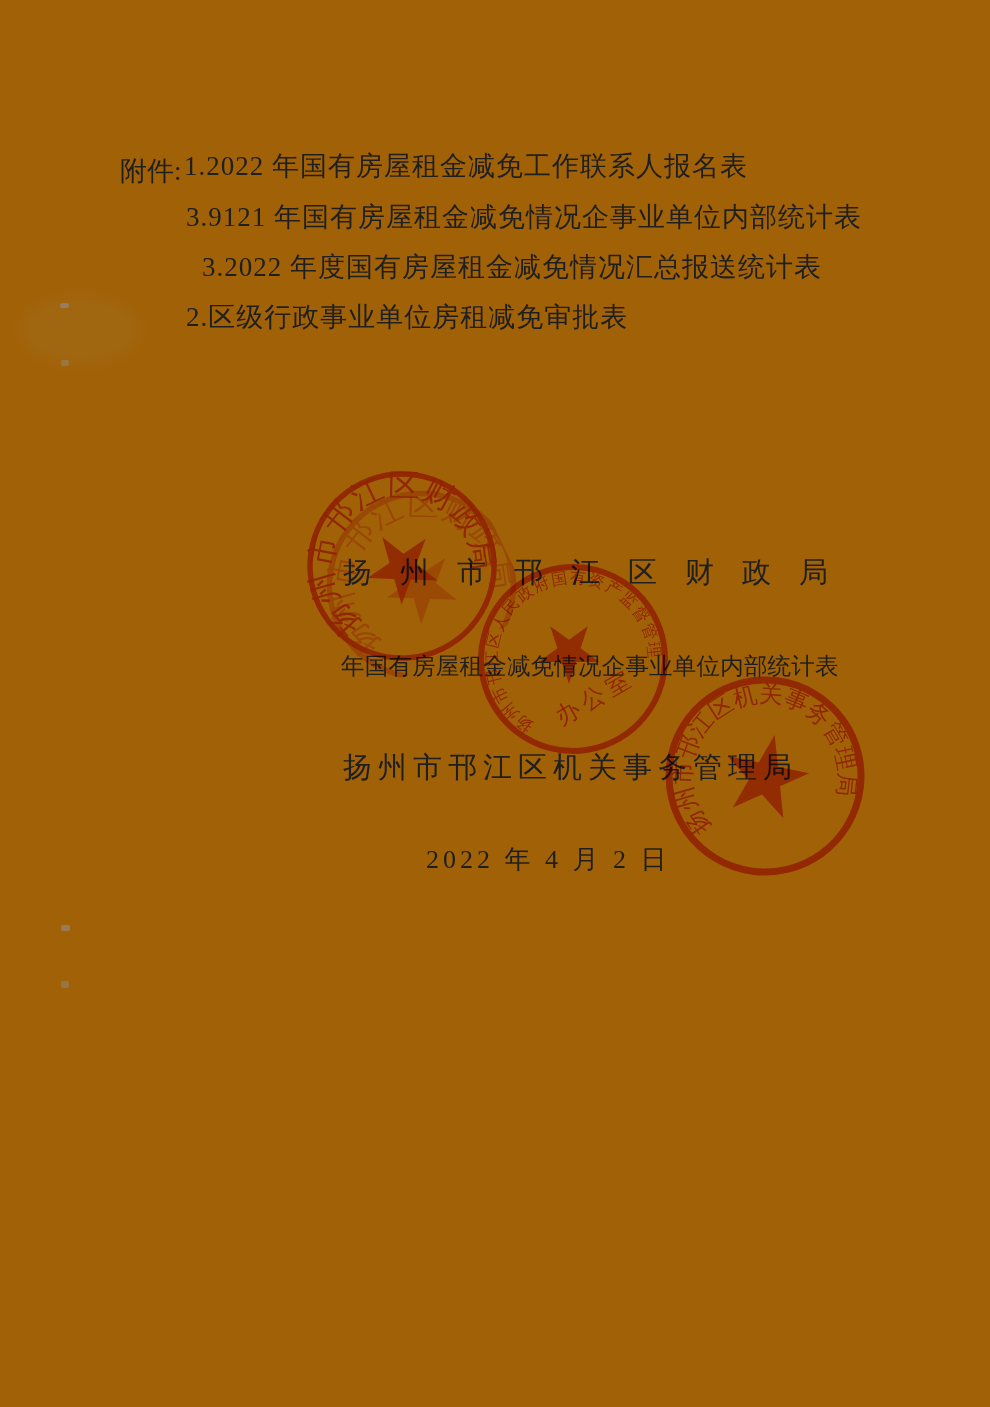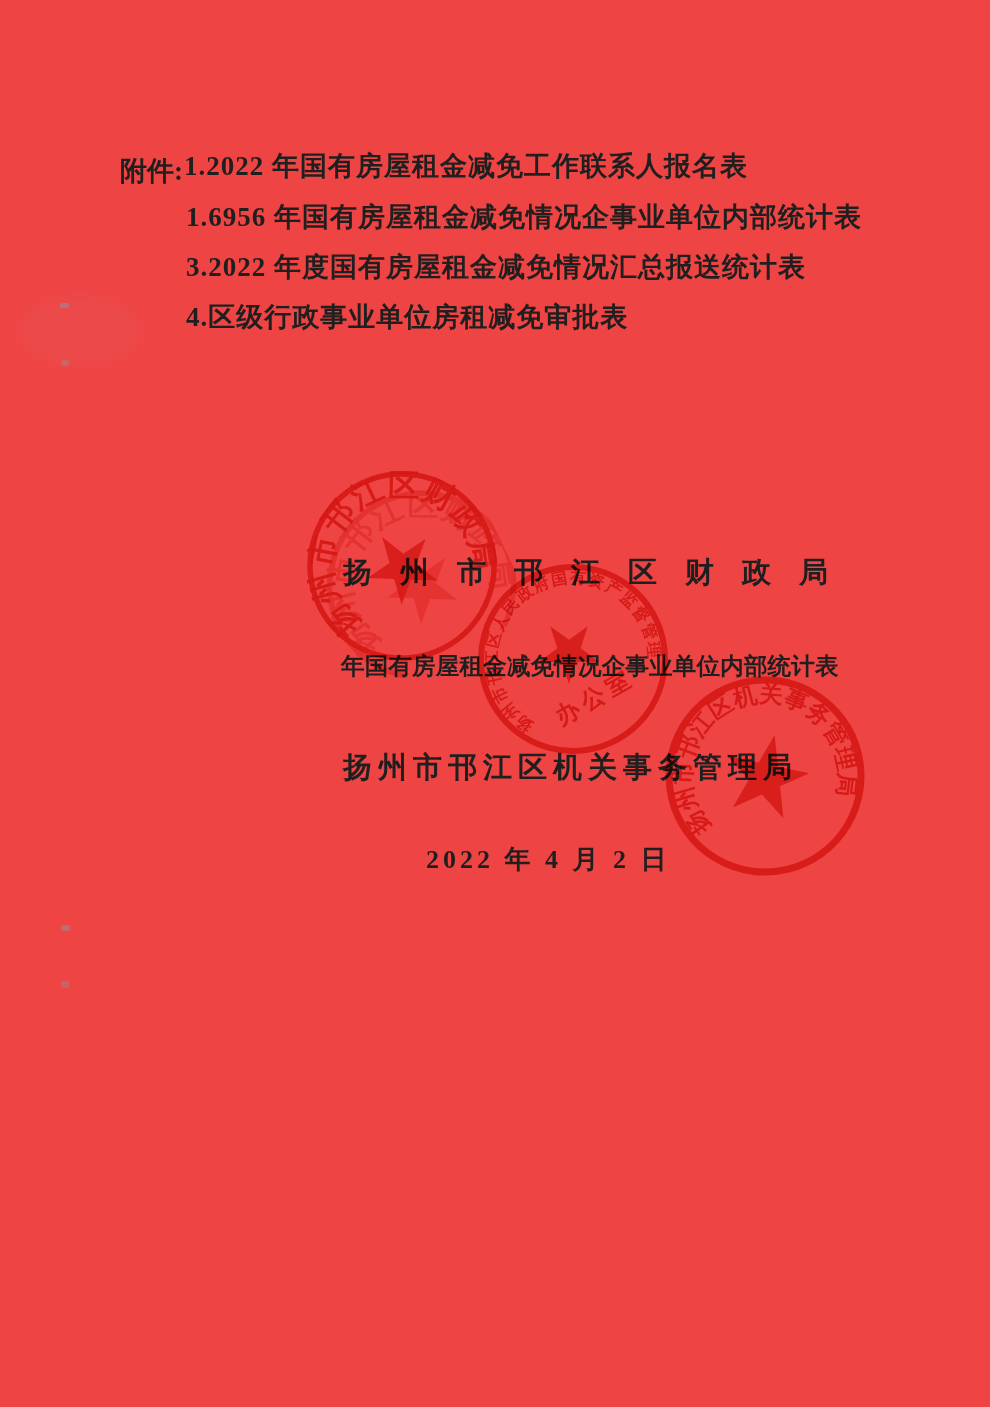--- a/index.html
+++ b/index.html
@@ -4,29 +4,29 @@
 <style>
   html,body{margin:0;padding:0;}
   body{
     width:990px;height:1407px;
     background:#fdfdfd;
     font-family:"Liberation Serif","DejaVu Serif",serif;
     color:#1f1f1f;
     position:relative;
     overflow:hidden;
   }
-  .page{position:absolute;inset:0;background:#ef4444;font-weight:bold;}
+  .page{position:absolute;inset:0;background:#a16207;}
   .line{position:absolute;white-space:nowrap;}
 
   
   .att-line{font-size:27px;line-height:1;letter-spacing:1px;}
   .att-label{position:absolute;left:120px;top:153px;font-size:27px;}
   .att-1{left:184px;top:153px;}
   .att-2{left:186px;top:204px;}
-  .att-3{left:186px;top:254px;}
+  .att-3{left:202px;top:254px;}
   .att-4{left:186px;top:304px;}
 
   
   .org-1{left:343px;top:553px;font-size:29px;letter-spacing:28px;}
   .org-2{left:341px;top:650px;font-size:23.5px;letter-spacing:0.2px;}
   .org-3{left:343px;top:748px;font-size:29px;letter-spacing:6px;}
   .date-line{left:426px;top:842px;font-size:26px;letter-spacing:4px;}
 
   
   .seal{position:absolute;mix-blend-mode:multiply;opacity:0.92;}
@@ -50,23 +50,23 @@
 <div class="page">
 
   <div class="smudge"></div>
   <div class="speck speck-1"></div>
   <div class="speck speck-2"></div>
   <div class="speck speck-3"></div>
   <div class="speck speck-4"></div>
 
   <div class="att-label line">附件:</div>
   <div class="line att-line att-1">1.2022 年国有房屋租金减免工作联系人报名表</div>
-  <div class="line att-line att-2">1.6956 年国有房屋租金减免情况企事业单位内部统计表</div>
+  <div class="line att-line att-2">3.9121 年国有房屋租金减免情况企事业单位内部统计表</div>
   <div class="line att-line att-3">3.2022 年度国有房屋租金减免情况汇总报送统计表</div>
-  <div class="line att-line att-4">4.区级行政事业单位房租减免审批表</div>
+  <div class="line att-line att-4">2.区级行政事业单位房租减免审批表</div>
 
   <div class="line org-1">扬州市邗江区财政局</div>
   <div class="line org-2">年国有房屋租金减免情况企事业单位内部统计表</div>
   <div class="line org-3">扬州市邗江区机关事务管理局</div>
   <div class="line date-line">2022 年 4 月 2 日</div>
 
   <svg class="seal seal-a" width="200" height="200" viewBox="0 0 200 200">
     <g id="sealA-g">
       <circle cx="100" cy="100" r="92" fill="none" stroke="#e24a3b" stroke-width="5.5" stroke-opacity="0.9"></circle>
       <path id="sealA-arc" d="M 42.7,140.2 A 70,70 0 1 1 157.3,140.2" fill="none"></path>

